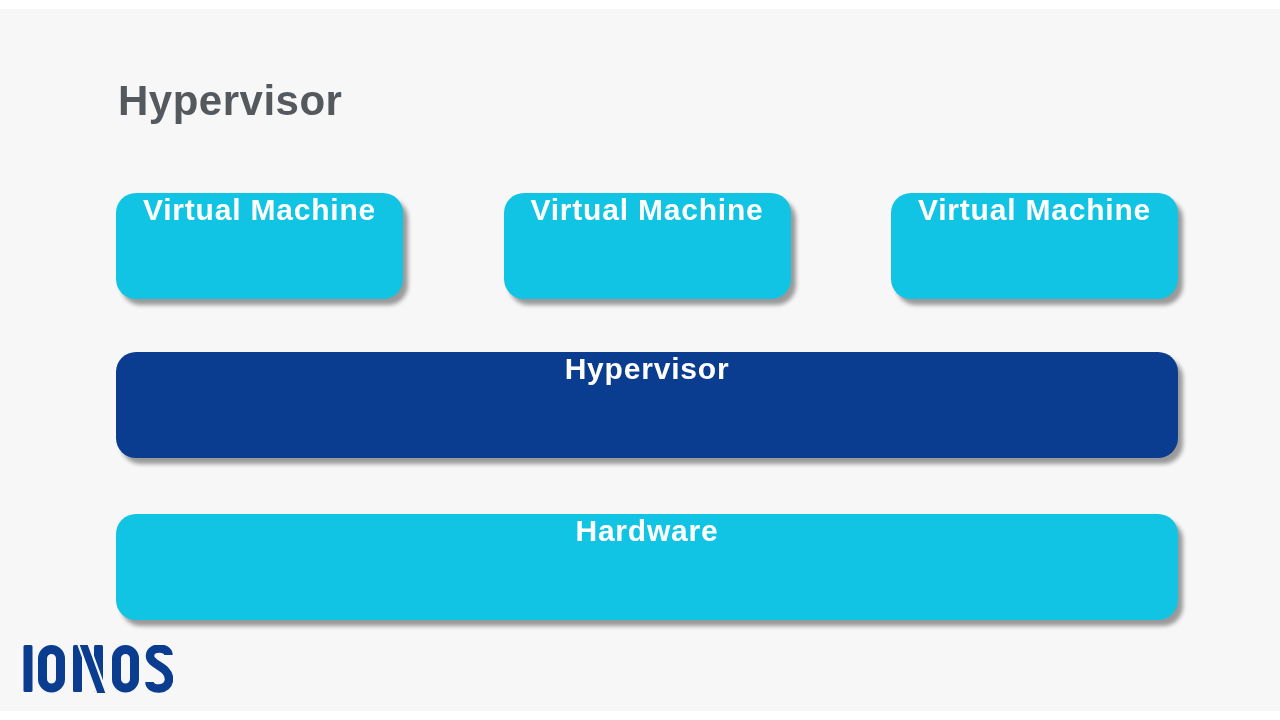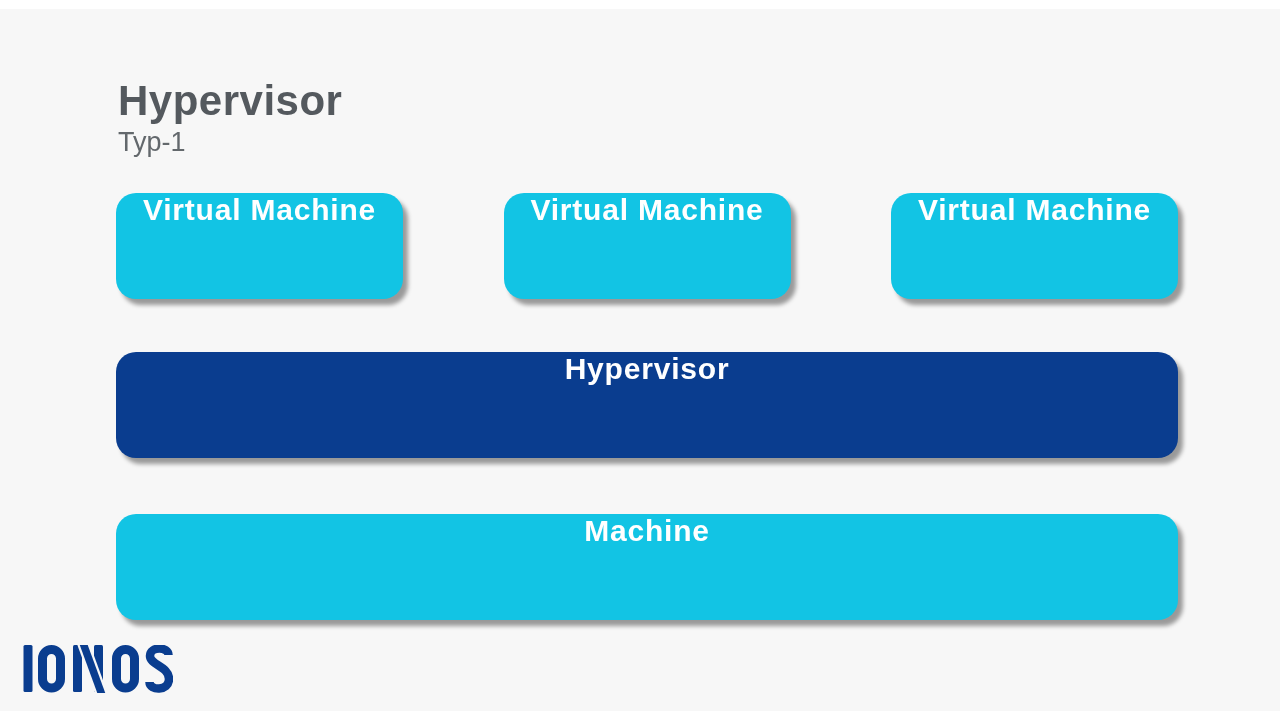--- a/index.html
+++ b/index.html
@@ -95,42 +95,41 @@
   }
 </style>
 </head>
 <body>
 
 <div class="edge-strip top"></div>
 <div class="edge-strip bottom"></div>
 
 <div class="header">
   <h1 class="page-title">Hypervisor</h1>
-  <p class="page-subtitle">Typ-1</p>
 </div>
 
 <div class="diagram">
   <div class="vm-row">
     <div class="box cyan vm-box">
       <span>Virtual Machine</span>
     </div>
     <div class="box cyan vm-box">
       <span>Virtual Machine</span>
     </div>
     <div class="box cyan vm-box">
       <span>Virtual Machine</span>
     </div>
   </div>
 
   <div class="box blue wide-box hypervisor-box">
     <span>Hypervisor</span>
   </div>
 
   <div class="box cyan wide-box hardware-box">
-    <span>Machine</span>
+    <span>Hardware</span>
   </div>
 </div>
 
 <svg class="logo" viewBox="0 0 150 48" xmlns="http://www.w3.org/2000/svg" aria-label="IONOS">
 
   <rect x="0.5" y="0" width="9" height="47" rx="1.5" fill="#0A3D8F"></rect>
 
   <rect x="19.5" y="4.5" width="18" height="38.5" rx="9" fill="none" stroke="#0A3D8F" stroke-width="9"></rect>
 
   <g>

